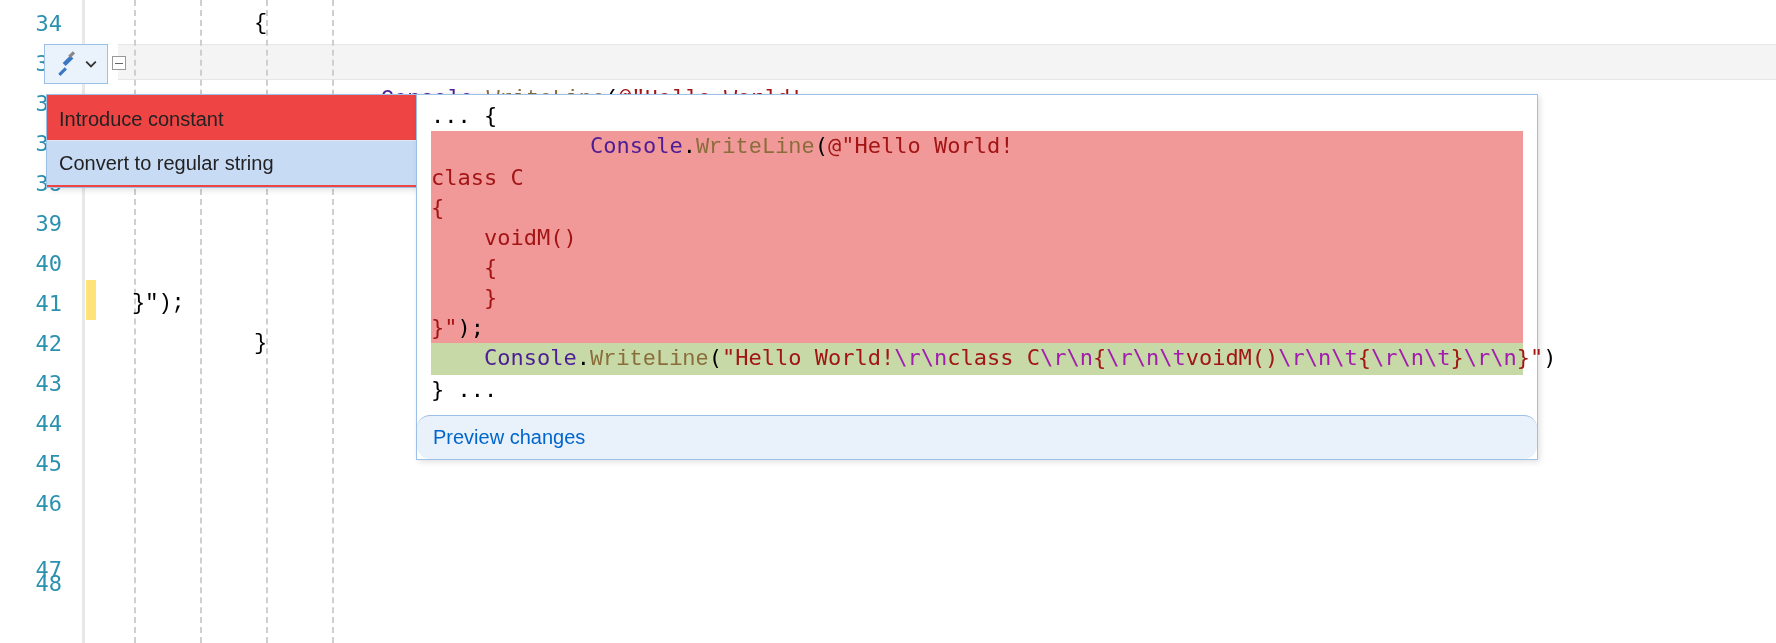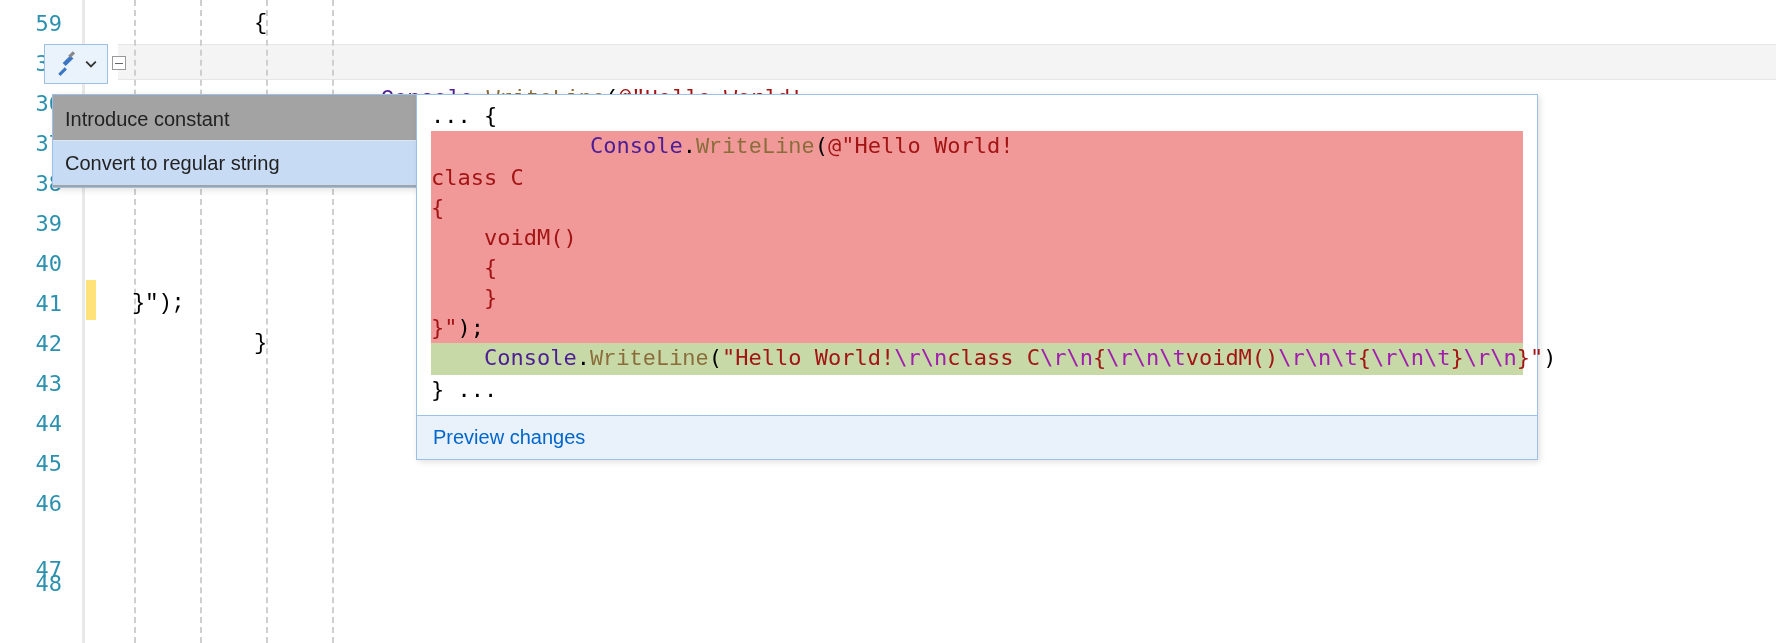--- a/index.html
+++ b/index.html
@@ -88,23 +88,23 @@
     display: flex;
     align-items: center;
     justify-content: center;
     gap: 4px;
   }
   .qa-button svg { display: block; }
 
   
   .menu {
     position: absolute;
-    left: 52px; top: 94px;
+    left: 46px; top: 94px;
     width: 436px;
-    background: #a3a3a3;
+    background: #ef4444;
     border: 1px solid #9cc0e7;
     padding: 2px 0;
     box-shadow: 2px 2px 6px rgba(0,0,0,0.12);
   }
   .menu-item {
     position: relative;
     height: 44px;
     line-height: 44px;
     padding: 0 34px 0 12px;
     color: #222;
@@ -158,20 +158,21 @@
     display: block;
   }
   .added {
     background: #c6d9a6;
     display: block;
   }
   .preview-footer {
     border-top: 1px solid #9cc0e7;
     background: #e9f1fb;
     padding: 10px 16px;
+    border-radius: 13px;
   }
   .preview-footer a {
     color: #0066cc;
     text-decoration: none;
     cursor: pointer;
   }
 
   
   .collapse-glyph {
     position: absolute;
@@ -185,21 +186,21 @@
     left: 2px; right: 2px; top: 50%; height: 1px;
     background: #666;
   }
 </style>
 </head>
 <body>
 
 <div class="highlight-line" style="top:44px;"></div>
 
 <div class="gutter">
-  <div class="lineno" style="top:6px">59</div>
+  <div class="lineno" style="top:6px">34</div>
   <div class="lineno" style="top:46px">35</div>
   <div class="lineno" style="top:86px">36</div>
   <div class="lineno" style="top:126px">37</div>
   <div class="lineno" style="top:166px">38</div>
   <div class="lineno" style="top:206px">39</div>
   <div class="lineno" style="top:246px">40</div>
   <div class="lineno" style="top:286px">41</div>
   <div class="lineno" style="top:326px">42</div>
   <div class="lineno" style="top:366px">43</div>
   <div class="lineno" style="top:406px">44</div>

